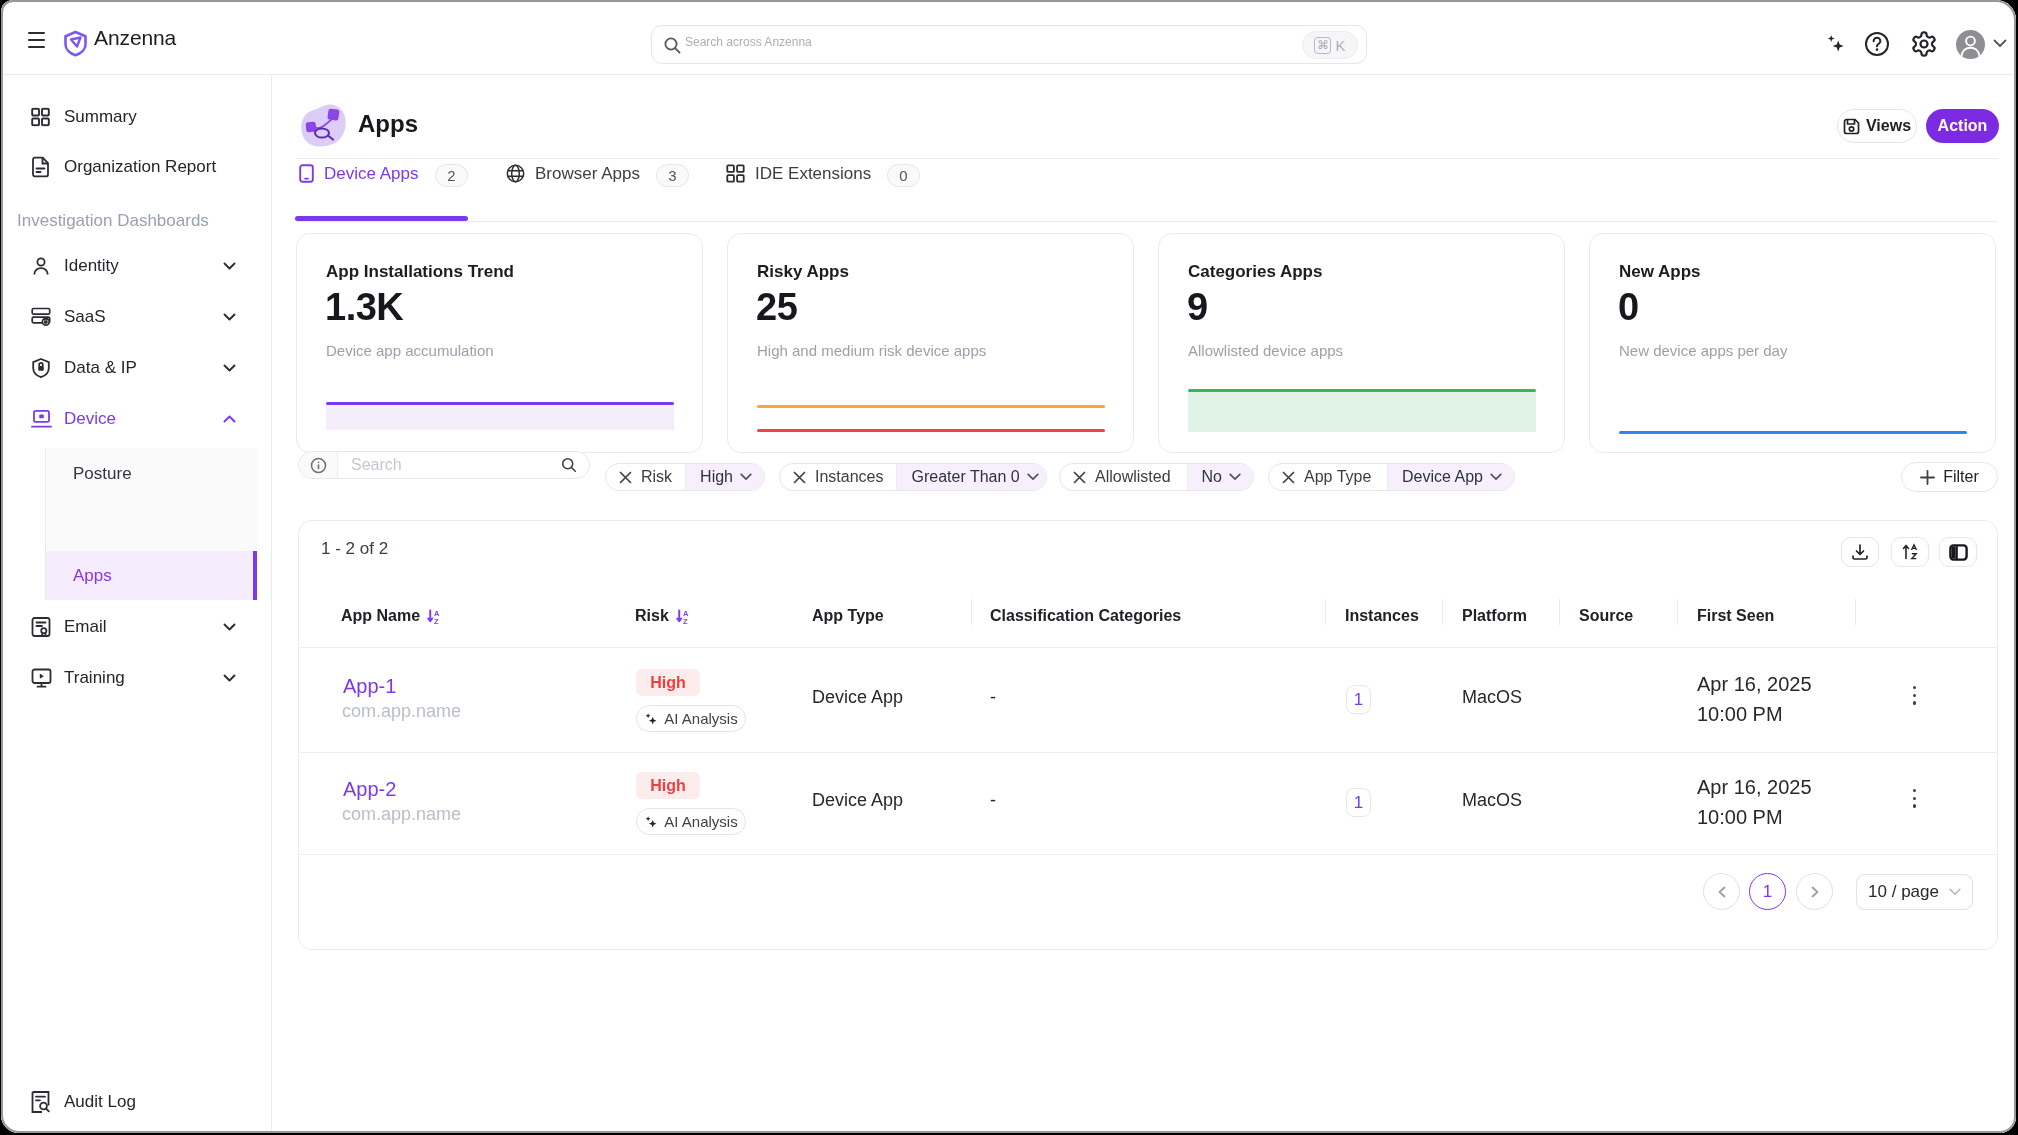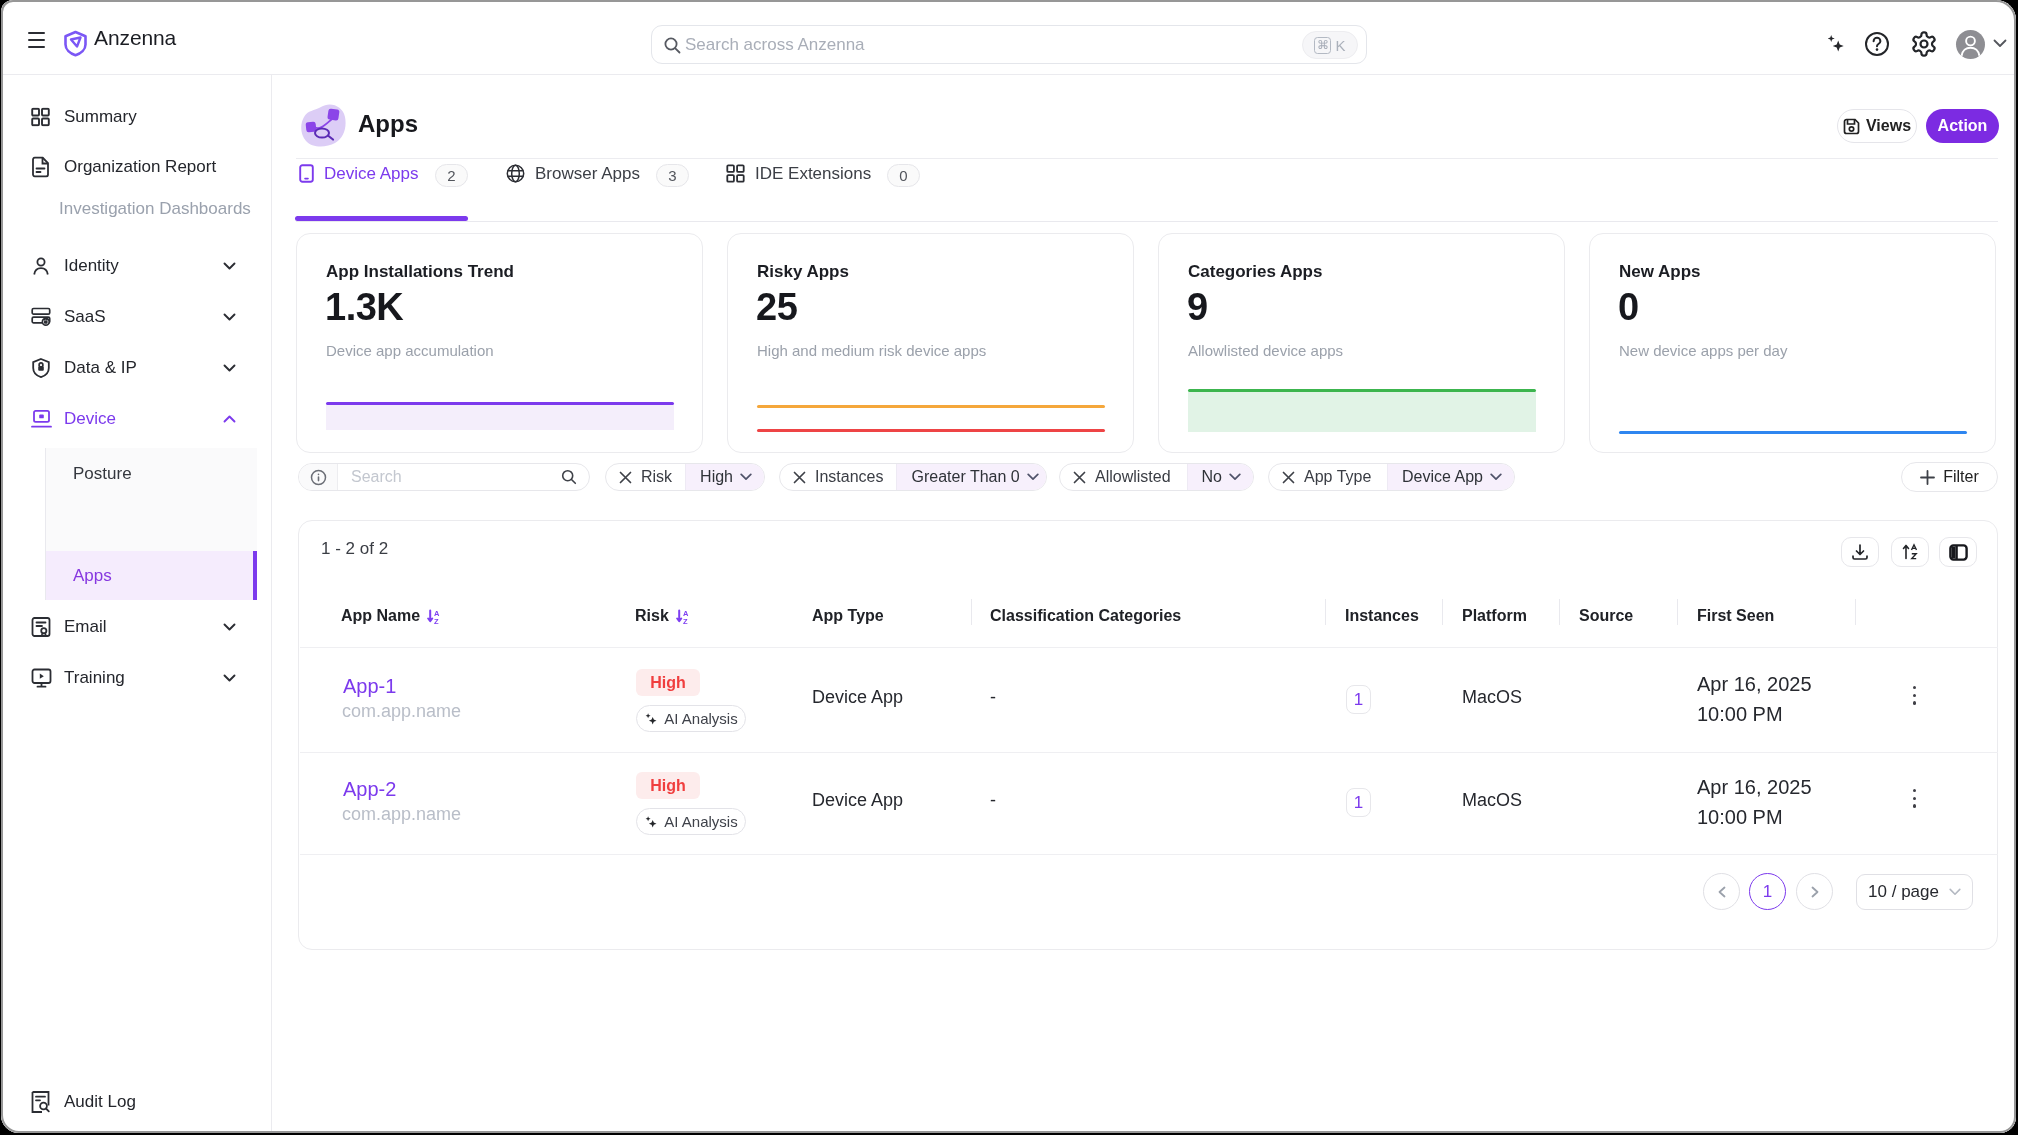--- a/index.html
+++ b/index.html
@@ -7,21 +7,21 @@
 body{position:relative;overflow:hidden;}
 .win{position:absolute;left:1px;top:0;width:2015px;height:1133px;background:#fff;border-radius:12px 20px 16px 18px;overflow:hidden;}
 .frame{position:absolute;left:1px;top:0;width:2015px;height:1133px;border:2px solid #979797;border-radius:12px 20px 16px 18px;pointer-events:none;z-index:90;}
 .abs{position:absolute;}
 svg{display:block;}
 
 .topbar{position:absolute;left:0;top:0;width:100%;height:75px;background:#fff;border-bottom:1px solid #ebebef;}
 .burger span{display:block;width:17px;height:2.2px;background:#2b2d33;border-radius:1px;margin-bottom:4.6px;}
 .brand{font-size:21px;font-weight:400;color:#1b1d23;letter-spacing:-0.1px;}
 .search{position:absolute;left:650px;top:25px;width:716px;height:39px;border:1.5px solid #e4e6eb;border-radius:11px;background:#fff;}
-.search .ph{position:absolute;left:33px;top:9px;font-size:17px;color:#a9aeb8;}
+.search .ph{position:absolute;left:33px;top:9px;font-size:12px;color:#a9aeb8;}
 .kbd{position:absolute;right:8px;top:5px;width:56px;height:28px;background:#f6f6f8;border:1px solid #ededf0;border-radius:14px;display:flex;align-items:center;justify-content:center;gap:4px;}
 .kbd .cmd{width:17px;height:17px;border:1.3px solid #b3b9c3;border-radius:3.5px;color:#a4aab5;font-size:12px;line-height:15px;text-align:center;}
 .kbd .k{color:#abb1bb;font-size:15px;}
 
 .sidebar{position:absolute;left:0;top:75px;width:271px;height:1058px;background:#fff;border-right:1px solid #ebebef;}
 .nav-item{position:absolute;left:0;width:268px;height:40px;}
 .nav-item .ico{position:absolute;left:30px;top:50%;transform:translateY(-50%);}
 .nav-item .lbl{position:absolute;left:63px;top:50%;transform:translateY(-50%);font-size:17px;color:#24262c;}
 .nav-item .chev{position:absolute;left:222px;top:50%;transform:translateY(-50%);}
 .seclabel{position:absolute;left:16px;font-size:17px;color:#9aa1ad;}
@@ -44,21 +44,21 @@
 .tab .t.act{color:#7c3aed;}
 .tab .badge{min-width:33px;height:23px;border:1px solid #e6e6ea;background:#fafafa;border-radius:12px;font-size:15px;color:#52555c;display:flex;align-items:center;justify-content:center;padding:0 9px;}
 .tab-underline{position:absolute;left:22px;top:141px;width:173px;height:5px;background:#7c3aed;border-radius:3px;}
 
 .card{position:absolute;top:158px;width:407px;height:220px;border:1.5px solid #ebebee;border-radius:14px;background:#fff;}
 .card .ct{position:absolute;left:29px;top:28px;font-size:17px;font-weight:700;color:#1b1d23;}
 .card .cv{position:absolute;left:28px;top:52px;font-size:38px;font-weight:700;color:#17181d;letter-spacing:-0.5px;}
 .card .cs{position:absolute;left:29px;top:108px;font-size:15px;color:#9ba1ab;}
 .chart{position:absolute;left:29px;width:348px;}
 
-.fsearch{position:absolute;left:25px;top:388px;width:292px;height:28px;border:1.5px solid #e7e7eb;border-radius:14px;background:#fff;}
+.fsearch{position:absolute;left:25px;top:376px;width:292px;height:28px;border:1.5px solid #e7e7eb;border-radius:14px;background:#fff;}
 .chip{position:absolute;top:388px;height:28px;border:1.5px solid #e7e7eb;border-radius:14px;background:#fff;display:flex;align-items:center;overflow:hidden;}
 .chip .x{padding:0 0 0 13px;display:flex;align-items:center;}
 .chip .n{padding:0 13px 0 9px;font-size:16px;color:#3a3d44;}
 .chip .v{height:100%;display:flex;align-items:center;gap:7px;white-space:nowrap;background:#f7f0fc;border-left:1.5px solid #eeeaf4;padding:0 12px 0 14px;font-size:16px;color:#2f3238;}
 .btn-filter{position:absolute;left:1628px;top:387px;width:97px;height:30px;border:1.5px solid #e7e7eb;border-radius:15px;background:#fff;display:flex;align-items:center;justify-content:center;gap:8px;font-size:16px;color:#222;}
 
 .tcard{position:absolute;left:25px;top:445px;width:1700px;height:430px;border:1.5px solid #ebebee;border-radius:14px;background:#fff;}
 .tc-count{position:absolute;left:22px;top:18px;font-size:17px;color:#3a3d44;}
 .tbtn{position:absolute;top:16px;width:38px;height:30px;border:1.5px solid #e7e7eb;border-radius:10px;background:#fff;display:flex;align-items:center;justify-content:center;}
 .th{position:absolute;top:82px;font-size:16px;font-weight:700;color:#202227;}
@@ -134,21 +134,21 @@
     <div class="lbl">Summary</div>
   </div>
   <div class="nav-item" style="top:72px;">
     <svg class="ico" width="19" height="21" viewBox="0 0 19 21" fill="none" stroke="#2b2d33" stroke-width="1.8">
           <path d="M2 3 a2 2 0 0 1 2-2 h7.5 L17 6.5 V18 a2 2 0 0 1-2 2 H4 a2 2 0 0 1-2-2 Z"></path>
           <path d="M11.5 1 V7 H17"></path>
           <path d="M5.5 12 H13.5 M5.5 15.5 H9.5" stroke-linecap="round"></path>
         </svg>
     <div class="lbl">Organization Report</div>
   </div>
-  <div class="seclabel" style="top:124px;margin-left:42px;">Investigation Dashboards</div>
+  <div class="seclabel" style="top:136px;">Investigation Dashboards</div>
   <div class="nav-item" style="top:222px;">
     <svg class="ico" width="20" height="20" viewBox="0 0 20 20" fill="none" stroke="#2b2d33" stroke-width="1.7">
           <rect x="1.2" y="1.5" width="17.5" height="5.6" rx="1.4"></rect>
           <rect x="1.2" y="10.2" width="17.5" height="5.6" rx="1.4"></rect>
           <circle cx="14.8" cy="14.8" r="3.4" fill="#fff"></circle>
           <rect x="13" y="13.6" width="3.6" height="3.2" rx="0.8" fill="#2b2d33" stroke="none"></rect>
           <path d="M13.7 13.5 v-1 a1.1 1.1 0 0 1 2.2 0 v1" fill="none"></path>
         </svg>
     <div class="lbl">SaaS</div>
     <svg class="chev" width="13" height="8" viewBox="0 0 13 8" fill="none">

